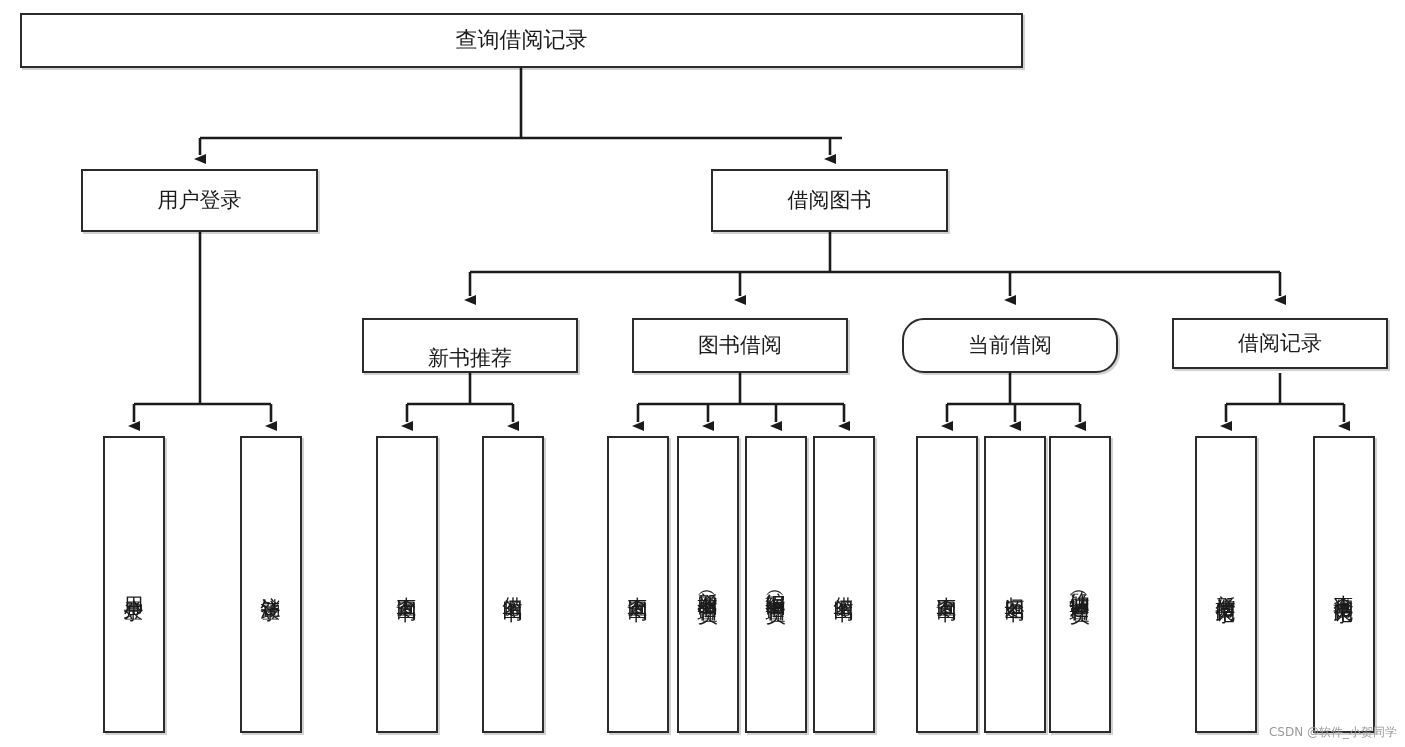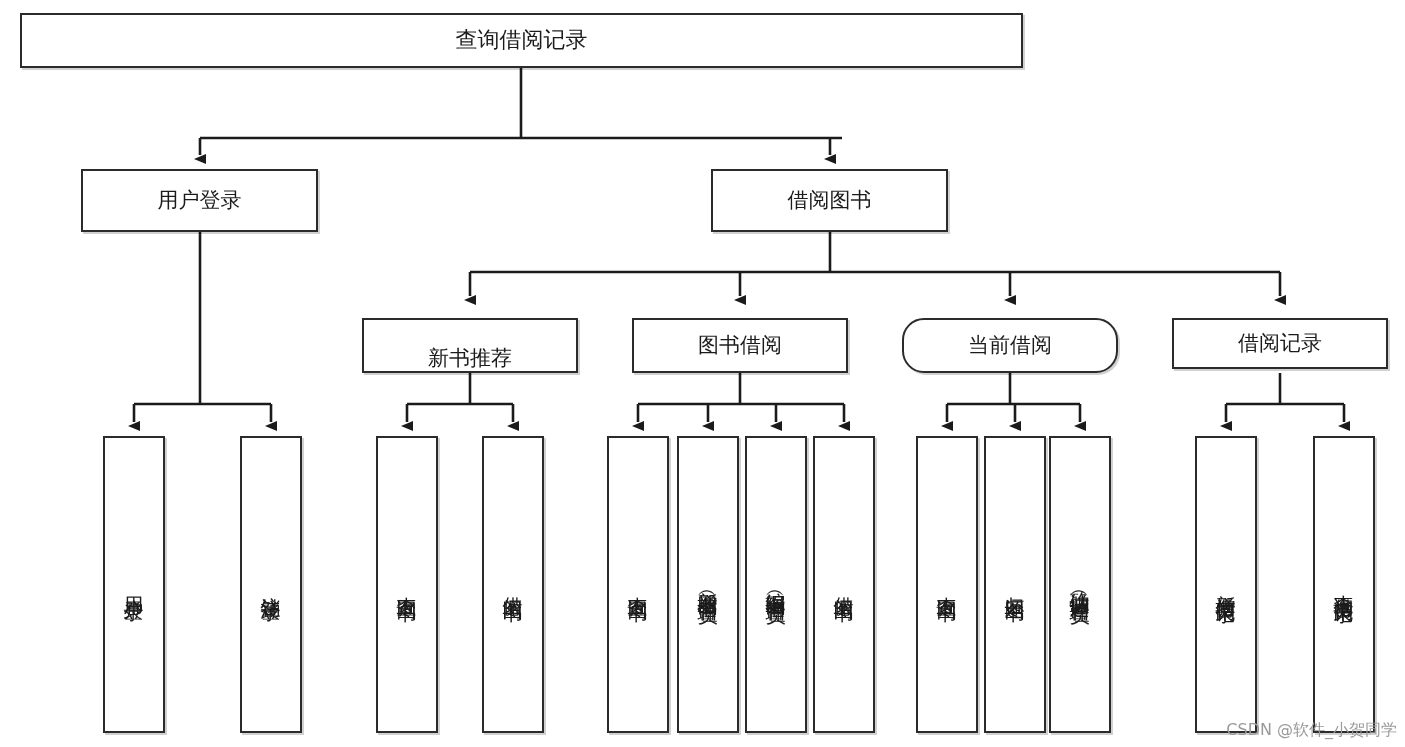--- a/index.html
+++ b/index.html
@@ -52,21 +52,21 @@
     writing-mode: vertical-rl;
     text-orientation: upright;
     font-size: 20px;
     letter-spacing: 2px;
     line-height: 1;
   }
   #watermark {
     position: absolute;
     right: 8px;
     bottom: 6px;
-    font-size: 16px;
+    font-size: 12px;
     color: #9a9a9a;
     white-space: nowrap;
     z-index: 5;
     font-family: "DejaVu Sans", "Liberation Sans", sans-serif;
   }
 </style>
 </head>
 <body>
 
 <div id="canvas">

